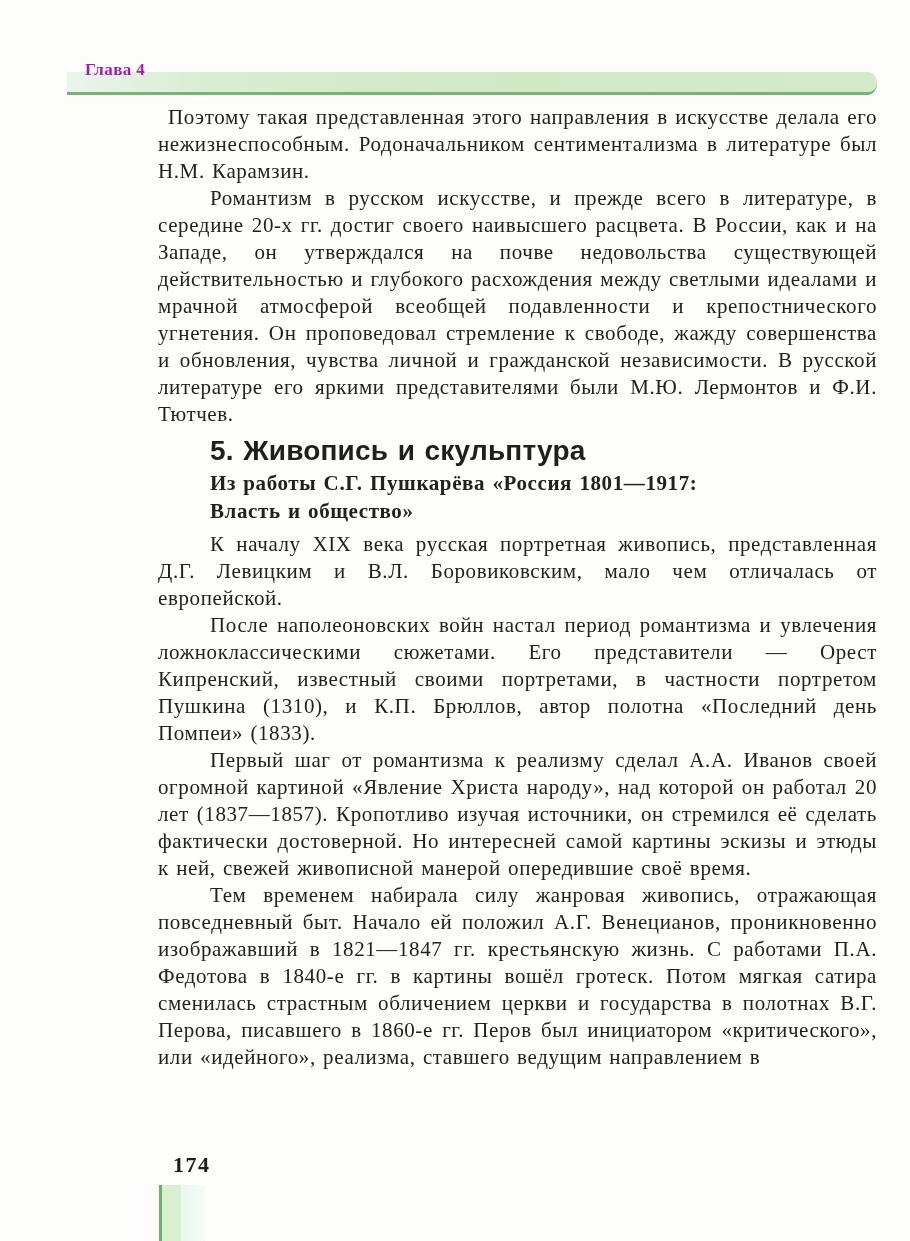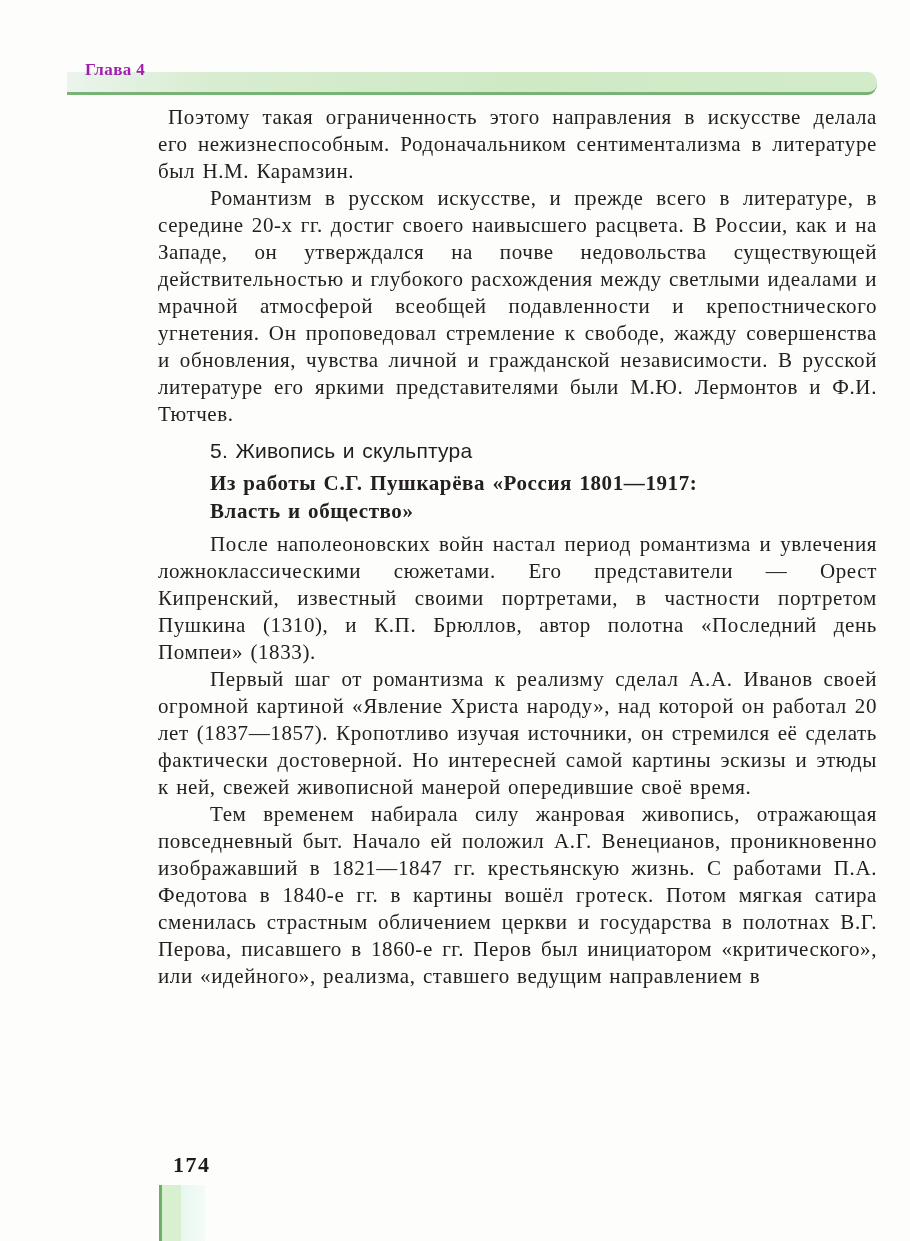--- a/index.html
+++ b/index.html
@@ -41,23 +41,23 @@
     line-height: 27px;
     letter-spacing: 0.6px;
     word-spacing: 1.5px;
     text-align: justify;
   }
   .para { margin: 0; text-indent: 52px; }
   .para.no-indent { text-indent: 10px; }
 
   .section-heading {
     font-family: "Liberation Sans", sans-serif;
-    font-size: 21px;
+    font-size: 28px;
     line-height: 27px;
-    font-weight: normal;
+    font-weight: bold;
     letter-spacing: 0.2px;
     margin: 9px 0 5px 52px;
     text-align: left;
     color: #1f1f1d;
   }
   .attribution {
     margin: 0 0 6px 52px;
     font-weight: bold;
     text-align: left;
     text-indent: 0;
@@ -87,27 +87,28 @@
 <body>
 
 <div class="page">
 
   <div>
     <div class="chapter-bar"></div>
     <span class="chapter-label">Глава 4</span>
   </div>
 
   <div class="text-block">
-    <p class="para no-indent">Поэтому такая ограниченность этого направления в искусстве делала его нежизнеспособным. Родоначальником сентиментализма в литературе был Н.М. Карамзин.</p>
+    <p class="para no-indent">Поэтому такая представленная этого направления в искусстве делала его нежизнеспособным. Родоначальником сентиментализма в литературе был Н.М. Карамзин.</p>
     <p class="para">Романтизм в русском искусстве, и прежде всего в литературе, в середине 20-х гг. достиг своего наивысшего расцвета. В России, как и на Западе, он утверждался на почве недовольства существующей действительностью и глубокого расхождения между светлыми идеалами и мрачной атмосферой всеобщей подавленности и крепостнического угнетения. Он проповедовал стремление к свободе, жажду совершенства и обновления, чувства личной и гражданской независимости. В русской литературе его яркими представителями были М.Ю. Лермонтов и Ф.И. Тютчев.</p>
 
     <h2 class="section-heading">5. Живопись и скульптура</h2>
 
     <p class="attribution"><span>Из работы С.Г. Пушкарёва «Россия 1801—1917:</span><br><span>Власть и общество»</span></p>
 
+    <p class="para">К началу XIX века русская портретная живопись, представленная Д.Г. Левицким и В.Л. Боровиковским, мало чем отличалась от европейской.</p>
     <p class="para">После наполеоновских войн настал период романтизма и увлечения ложноклассическими сюжетами. Его представители — Орест Кипренский, известный своими портретами, в частности портретом Пушкина (1310), и К.П. Брюллов, автор полотна «Последний день Помпеи» (1833).</p>
     <p class="para">Первый шаг от романтизма к реализму сделал А.А. Иванов своей огромной картиной «Явление Христа народу», над которой он работал 20 лет (1837—1857). Кропотливо изучая источники, он стремился её сделать фактически достоверной. Но интересней самой картины эскизы и этюды к ней, свежей живописной манерой опередившие своё время.</p>
     <p class="para">Тем временем набирала силу жанровая живопись, отражающая повседневный быт. Начало ей положил А.Г. Венецианов, проникновенно изображавший в 1821—1847 гг. крестьянскую жизнь. С работами П.А. Федотова в 1840-е гг. в картины вошёл гротеск. Потом мягкая сатира сменилась страстным обличением церкви и государства в полотнах В.Г. Перова, писавшего в 1860-е гг. Перов был инициатором «критического», или «идейного», реализма, ставшего ведущим направлением в</p>
   </div>
 
   <div class="page-number">174</div>
 
   <div class="edge-strip"></div>
 
 </div>

